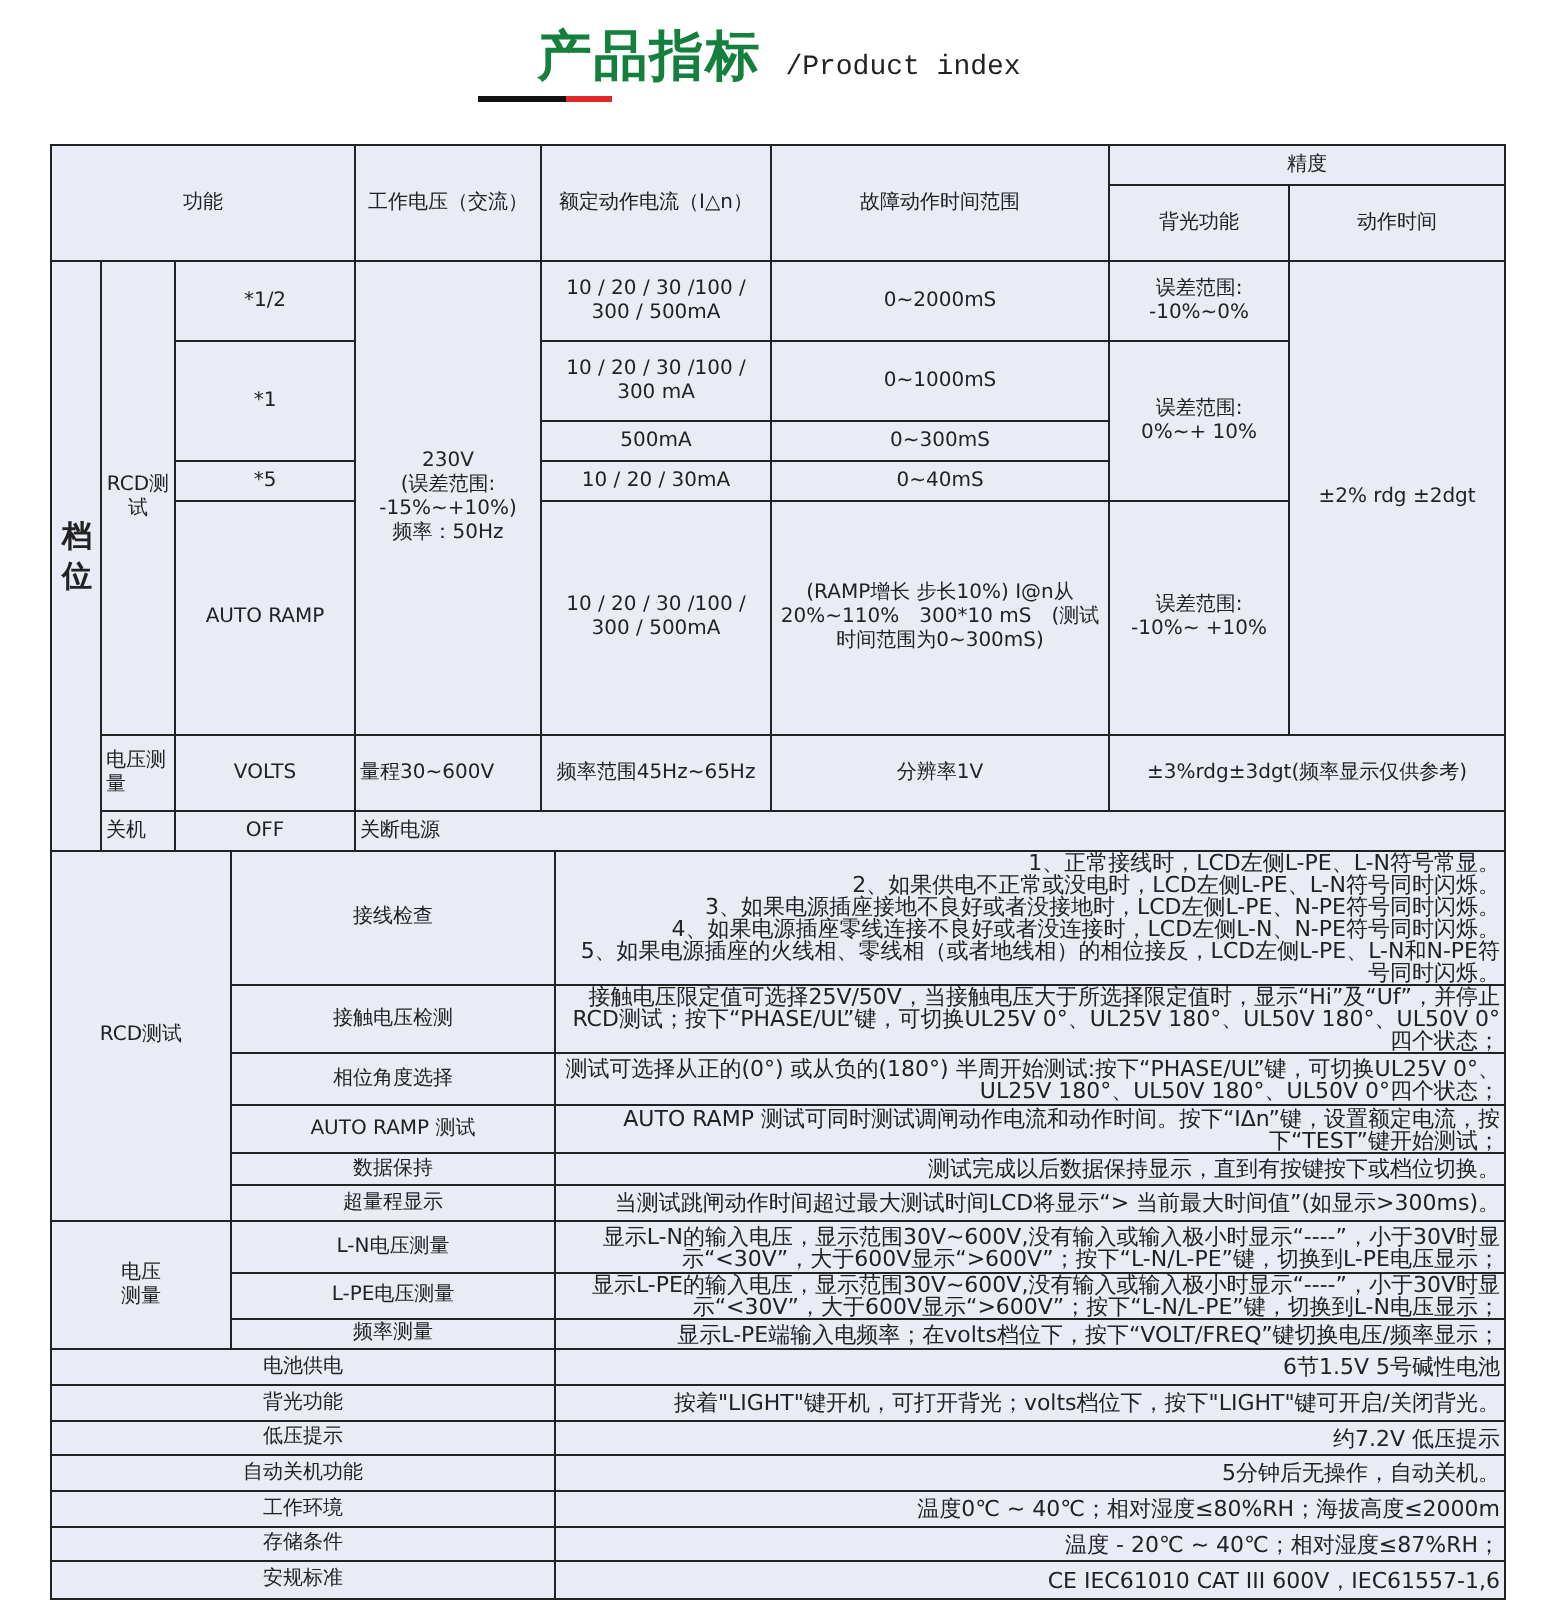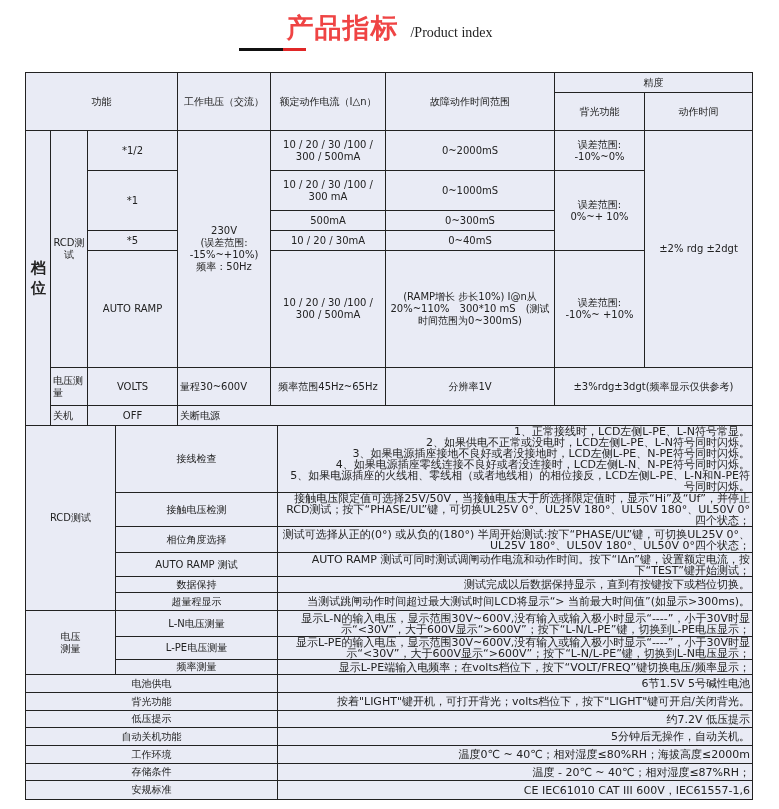--- a/index.html
+++ b/index.html
@@ -1,20 +1,20 @@
 <!DOCTYPE html>
 <html><head>
 <meta charset="utf-8">
 <style>
   html, body { margin:0; padding:0; background:#ffffff; }
   body { width:779px; height:809px; position:relative; overflow:hidden;
          font-family:"DejaVu Sans", "Liberation Sans", sans-serif; color:#222; }
   .title-wrap { position:absolute; left:0; top:10px; width:779px; text-align:center; }
-  .title-main { font-size:27px; font-weight:bold; color:#ef4444; letter-spacing:1px; }
-  .title-sub { font-size:14px; color:#222; font-family:Liberation Serif, serif;margin-left:12px; }
+  .title-main { font-size:27px; font-weight:bold; color:#15803d; letter-spacing:1px; }
+  .title-sub { font-size:14px; color:#222; font-family:Liberation Mono, monospace;margin-left:12px; }
   .title-bar { position:absolute; top:48px; left:239px; width:44px; height:3px; background:#111; }
   .title-bar-red { position:absolute; top:48px; left:283px; width:23px; height:3px; background:#e02727; }
 
   table { border-collapse:collapse; position:absolute; table-layout:fixed; }
   td { border:1.5px solid #222; background:#e9ebf5; text-align:center; vertical-align:middle;
        font-size:10px; line-height:12px; padding:0 2px; overflow:hidden; }
   td.l { text-align:left; padding-left:2px; }
   td.desc { text-align:right; font-size:11px; line-height:11px; padding:0 2px; }
   .big { font-size:15px; line-height:20px;font-weight:bold; }
 </style>

